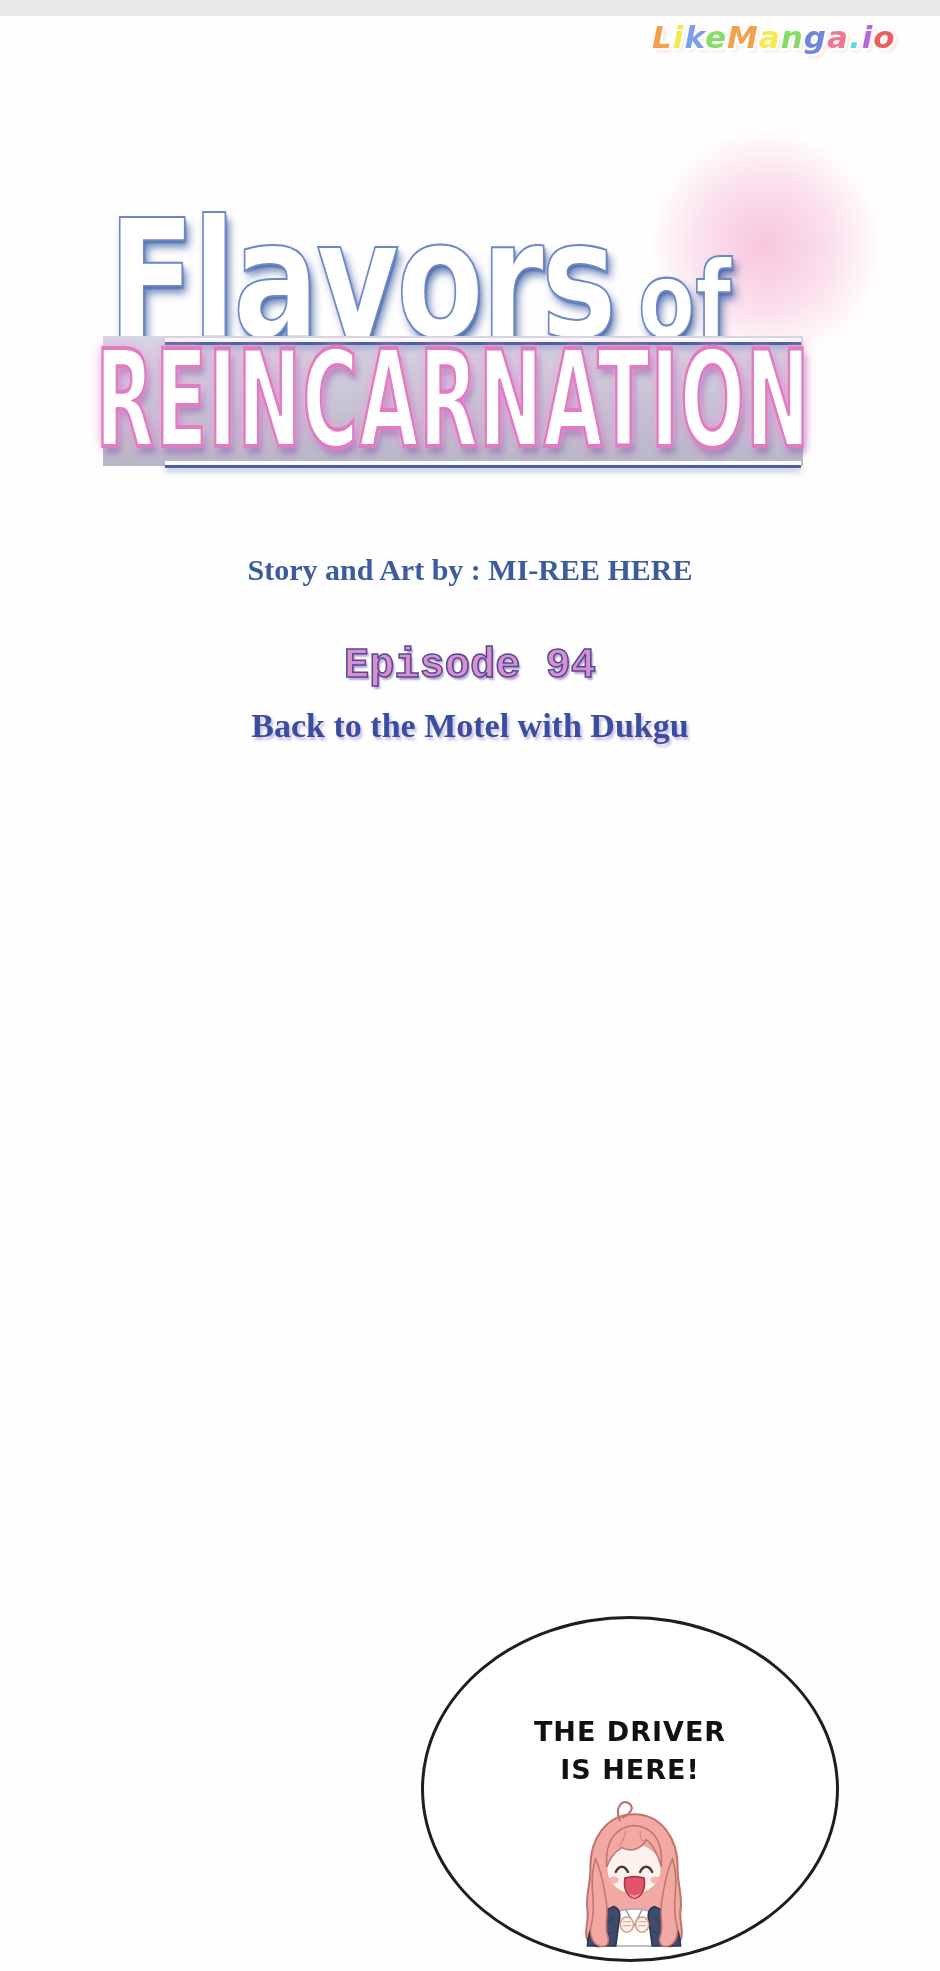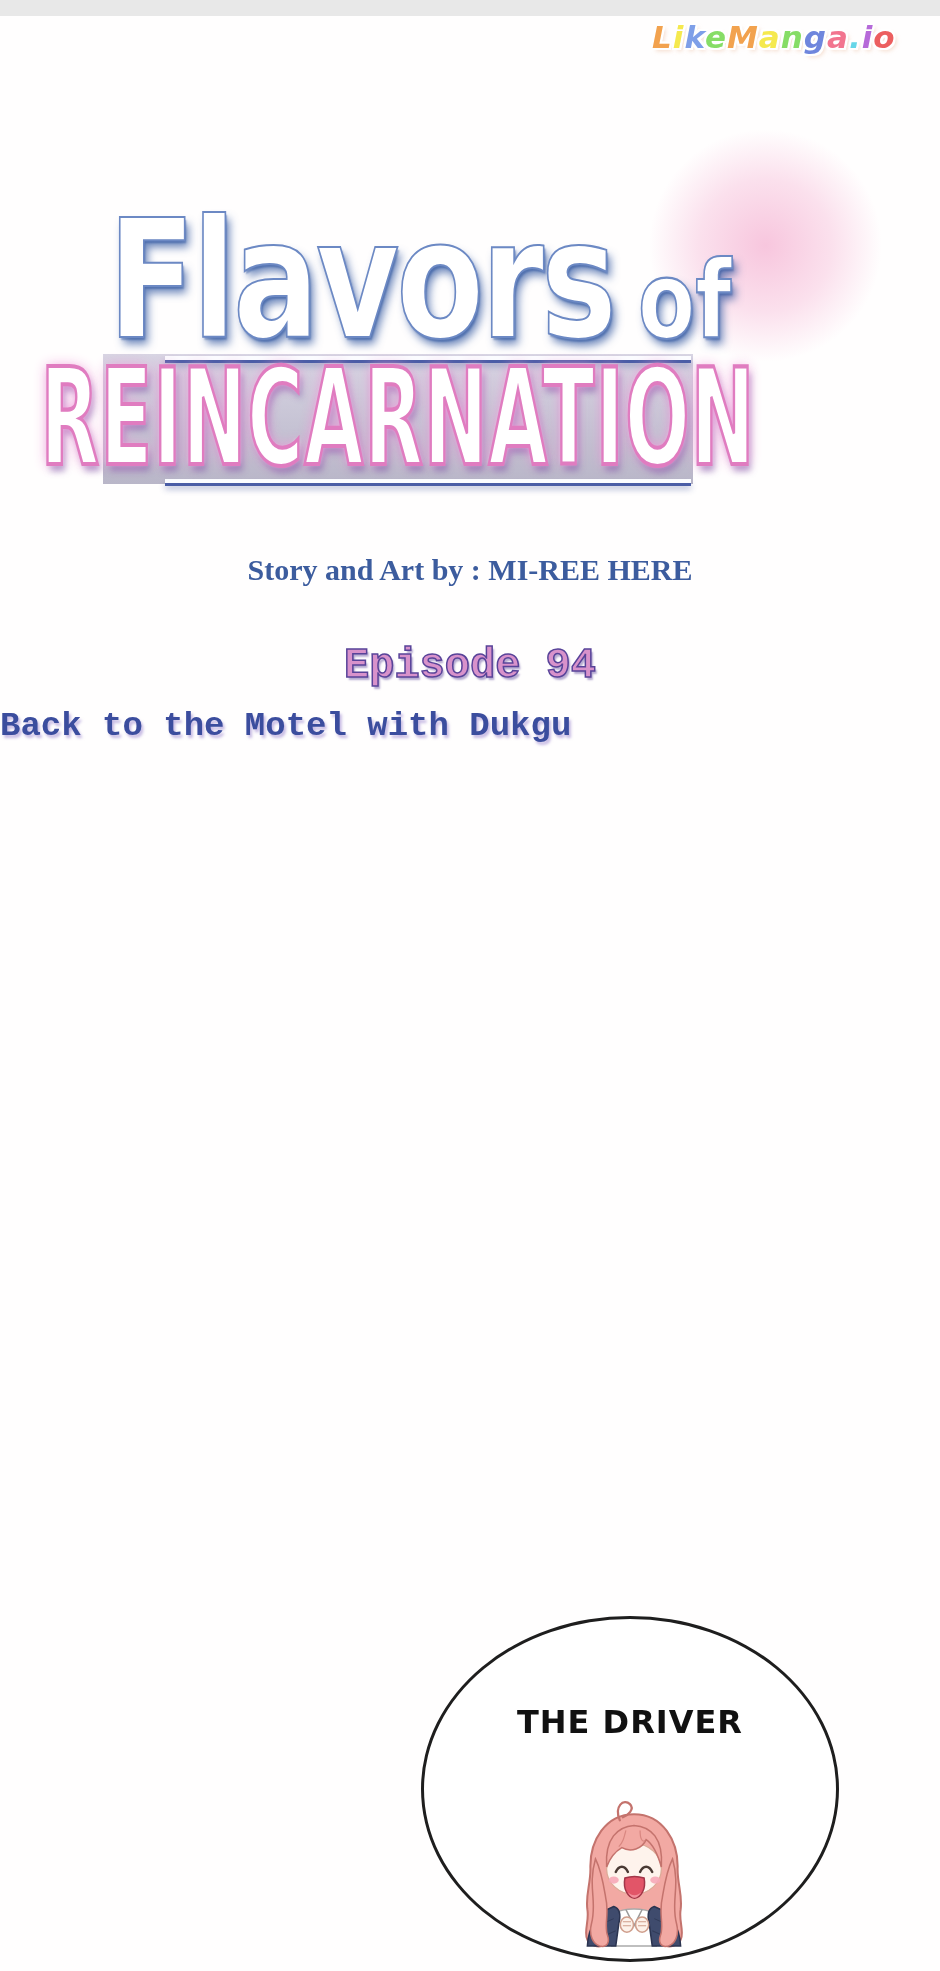--- a/index.html
+++ b/index.html
@@ -32,21 +32,21 @@
   .title-main {
     position:absolute; left:108px; top:182px; white-space:nowrap;
     font-weight:bold; font-size:160px; line-height:1; letter-spacing:-4px;
     color:#ffffff; -webkit-text-stroke:2px #6c89c4;
     transform:scale(.8,1.03); transform-origin:left top;
     text-shadow: 5px 7px 9px rgba(47,86,160,.70), 2px 3px 2px rgba(47,86,160,.50);
   }
   .title-small { font-size:104px; margin-left:30px; letter-spacing:0; }
 
   .reincarnation-panel {
-    position:absolute; left:103px; top:338px; width:590px; height:130px;
+    position:absolute; left:103px; top:320px; width:700px; height:130px;
     background:linear-gradient(to bottom,#d8d5e3 0%, #c6c3d4 55%, #b9b6c8 100%);
   }
   .panel-line {
     position:absolute; height:4px; left:62px; right:2px; background:#fbfcff;
     box-shadow: 0 3px 0 #4a5da6, 0 6px 6px rgba(58,78,150,.45);
   }
   .panel-line.top { top:2px; }
   .panel-line.bottom { bottom:1px; }
   .neon-title {
     position:absolute; left:50%; top:50%; white-space:nowrap;
@@ -63,35 +63,35 @@
     font-family:"Liberation Serif", serif; font-weight:bold;
     font-size:30px; color:#3c5c9e;
   }
   .episode-label {
     position:absolute; top:626px; left:0; width:100%; text-align:center;
     font-family:Liberation Mono, monospace; font-weight:bold;
     font-size:42px; color:#d892cb; -webkit-text-stroke:1.5px #584399;
     text-shadow:2px 3px 2px rgba(88,67,153,.45);
   }
   .episode-title {
-    position:absolute; top:691px; left:0; width:100%; text-align:left;
-    font-family:Liberation Mono, monospace; font-weight:bold;
+    position:absolute; top:691px; left:0; width:100%; text-align:center;
+    font-family:Liberation Serif, serif; font-weight:bold;
     font-size:34px; color:#3b4d9e;
     text-shadow:2px 3px 3px rgba(160,140,210,.6);
   }
 
   
   .bubble {
     position:absolute; left:421px; top:1600px; width:418px; height:346px;
     box-sizing:border-box; border:3px solid #1e1e1e; border-radius:50%;
     background:#ffffff;
   }
   .bubble-text {
-    position:absolute; top:84px; left:0; width:100%; text-align:center;
-    font-weight:bold; font-size:32px; line-height:38px; letter-spacing:1px;
+    position:absolute; top:94px; left:0; width:100%; text-align:center;
+    font-weight:bold; font-size:27px; line-height:38px; letter-spacing:1px;
     color:#111111;
   }
   .character {
     position:absolute; left:573px; top:1780px; width:122px; height:152px;
   }
 </style>
 </head>
 <body>
 
 <div class="page">
@@ -109,20 +109,21 @@
     <div class="panel-line bottom"></div>
   </div>
 
   <div class="byline">Story and Art by : MI-REE HERE</div>
   <div class="episode-label">Episode 94</div>
   <div class="episode-title">Back to the Motel with Dukgu</div>
 
   <div class="bubble">
     <div class="bubble-text">
       <div>THE DRIVER</div>
+      <div>IS HERE!</div>
     </div>
   </div>
 
   <svg class="character" viewBox="0 0 120 150" xmlns="http://www.w3.org/2000/svg">
 
     <path d="M60,18 C32,18 16,44 17,72 C17,88 12,98 14,112
              C16,124 10,134 14,142 C17,148 25,150 31,147
              C28,138 34,132 31,122 C37,128 35,138 37,146
              L83,146 C85,138 83,128 89,122 C86,132 92,138 89,147
              C95,150 103,148 106,142 C110,134 104,124 106,112

